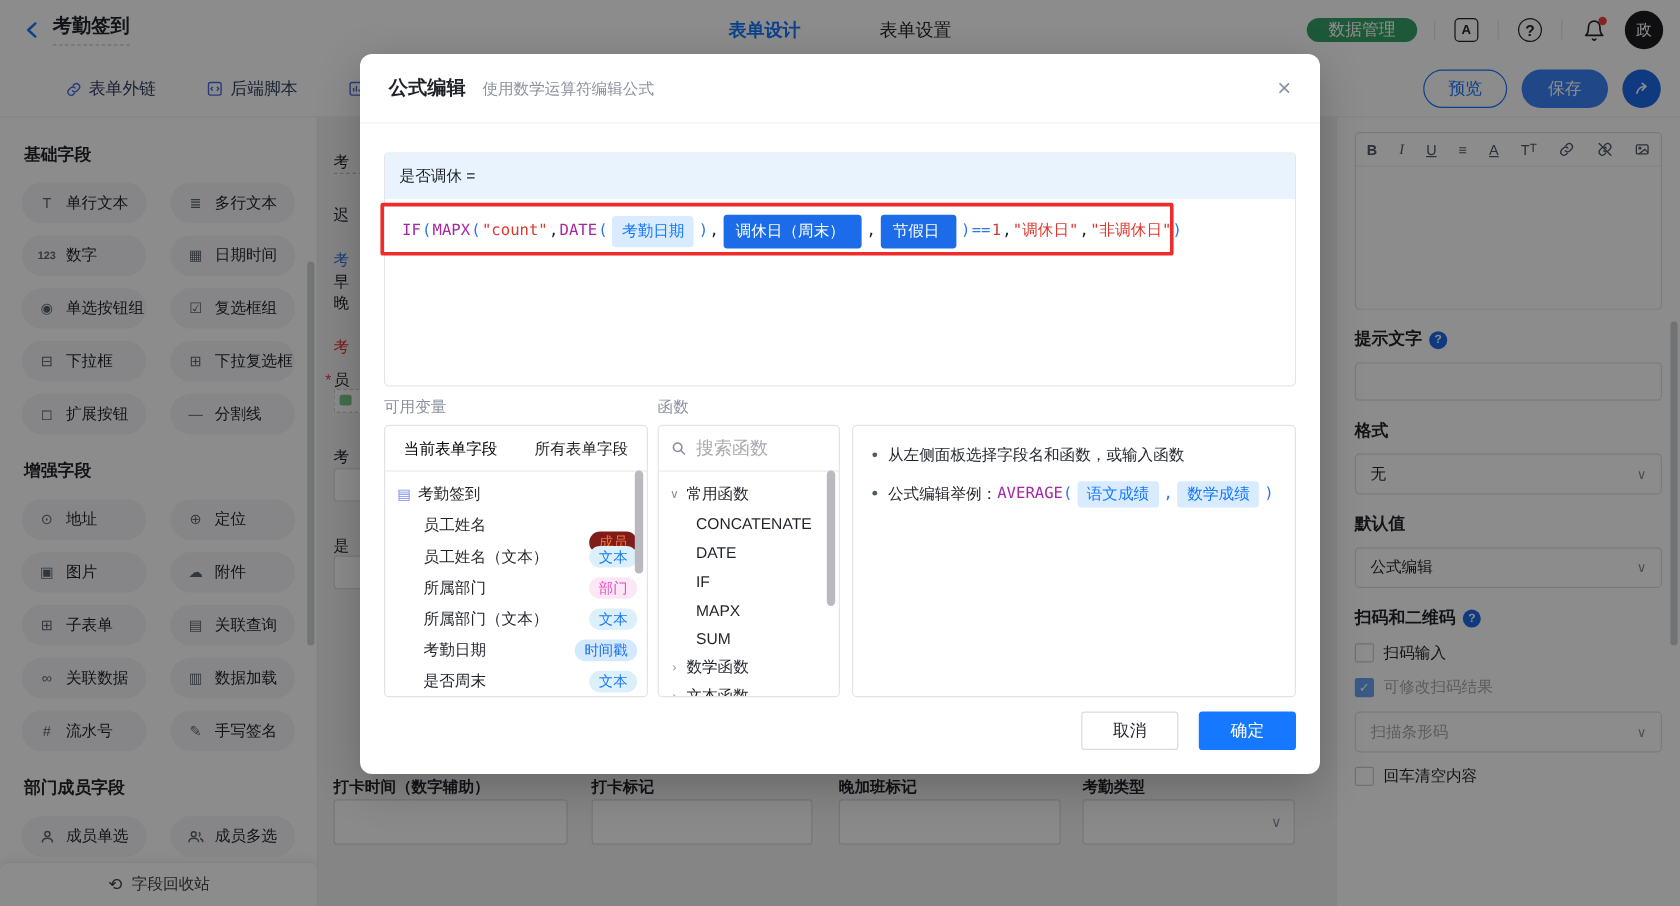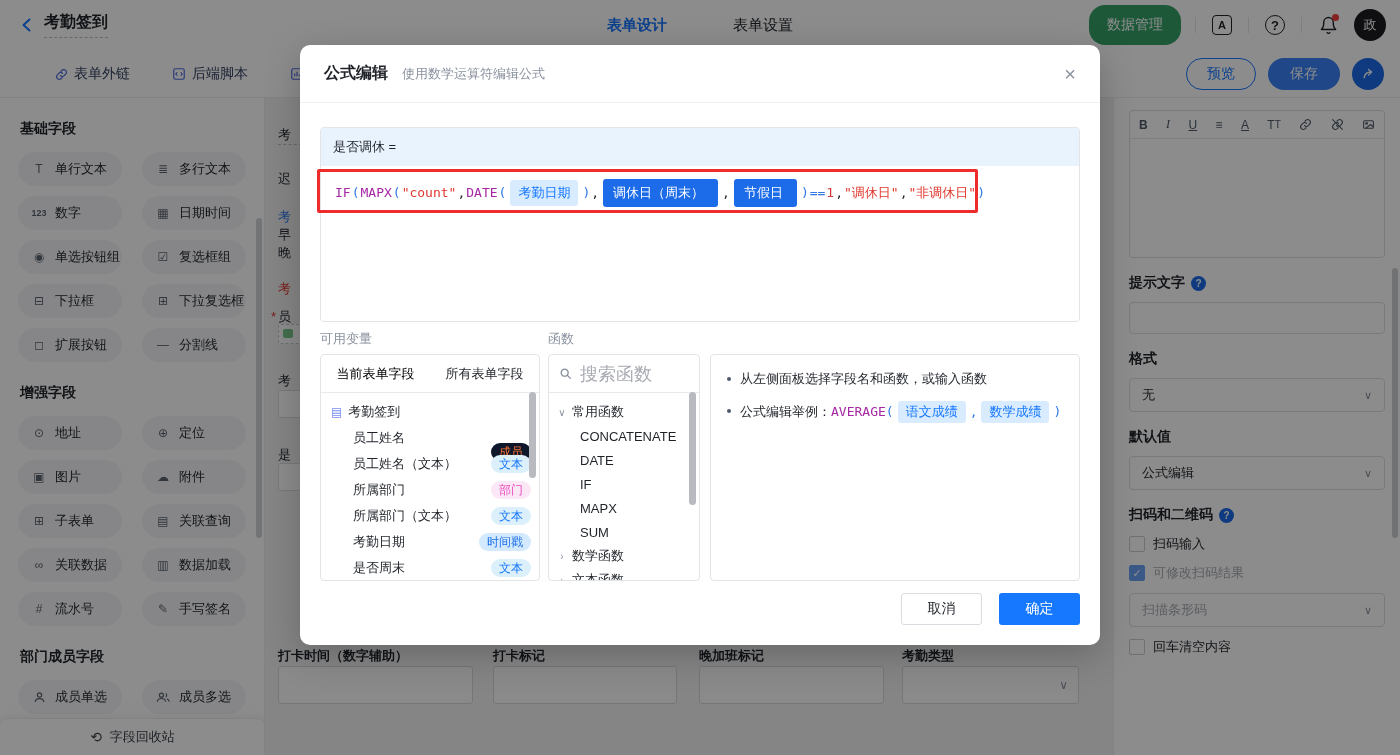--- a/index.html
+++ b/index.html
@@ -8,21 +8,21 @@
   .app { position:relative; width:1400px; height:755px; overflow:hidden; background:#fff; }
 
   
   .topbar { position:absolute; top:0; left:0; width:1400px; height:50px; background:#fff; display:flex; align-items:center; z-index:1; }
   .back-btn { margin-left:16px; width:22px; height:22px; display:flex; align-items:center; justify-content:center; cursor:pointer; color:#1677ff; }
   .form-title { font-size:16px; font-weight:700; margin-left:6px; border-bottom:1px dashed #b6bcc6; padding-bottom:4px; }
   .top-tabs { position:absolute; left:50%; transform:translateX(-50%); display:flex; gap:66px; font-size:15px; }
   .top-tab { cursor:pointer; color:#1f2329; }
   .top-tab.active { color:#1677ff; font-weight:600; }
   .top-right { position:absolute; right:14px; display:flex; align-items:center; gap:14px; }
-  .green-pill { background:#36a269; color:#fff; font-size:14px; border:none; border-radius:16px; height:40px; padding:0 18px; cursor:pointer; }
+  .green-pill { background:#36a269; color:#fff; font-size:14px; border:none; border-radius:16px; height:20px; padding:0 18px; cursor:pointer; }
   .v-sep { width:1px; height:16px; background:#e3e5e8; }
   .top-icon { width:24px; height:24px; display:flex; align-items:center; justify-content:center; color:#1f2329; cursor:pointer; position:relative; }
   .book-icon { width:20px; height:20px; border:1.6px solid #1f2329; border-radius:4px; font-size:11px; font-weight:700; display:flex; align-items:center; justify-content:center; }
   .q-icon { width:20px; height:20px; border:1.6px solid #1f2329; border-radius:50%; font-size:13px; font-weight:700; display:flex; align-items:center; justify-content:center; }
   .bell-dot { position:absolute; top:1px; right:1px; width:7px; height:7px; background:#f53f3f; border-radius:50%; }
   .avatar { width:32px; height:32px; border-radius:50%; background:#1d1d1f; color:#fff; font-size:13px; display:flex; align-items:center; justify-content:center; cursor:pointer; }
 
   
   .content-header { position:absolute; top:50px; left:0; width:1400px; height:48px; background:#fff; border-bottom:1px solid #ededf0; z-index:1; }
   .ch-links { position:absolute; left:55px; top:0; height:48px; display:flex; align-items:center; gap:42px; }
@@ -121,26 +121,26 @@
   .col-help { width:370px; margin-left:10px; }
   .var-tabs { height:38px; display:flex; align-items:center; justify-content:space-around; border-bottom:1px solid #e8eaed; font-size:13px; }
   .var-tab { cursor:pointer; color:#1f2329; }
   .var-tab.active { color:#000000; }
   .var-list { padding:6px 8px 0 10px; }
   .var-row { height:26px; display:flex; align-items:center; font-size:13px; cursor:pointer; }
   .var-row.root { gap:6px; }
   .var-row.child { padding-left:22px; justify-content:space-between; }
   .doc-ic { color:#7a8bf0; font-size:12px; }
   .badge { height:18px; line-height:18px; padding:0 8px; border-radius:9px; font-size:12px; flex:none; }
-  .badge.member { color:#f77234; background:#0f172a;margin-top:28px; }
+  .badge.member { color:#f77234; background:#7f1d1d;margin-top:28px; }
   .badge.text { color:#1677ff; background:#dcf0fb; }
   .badge.dept { color:#e84bbd; background:#fce7f6; }
   .badge.time { color:#1c6fe8; background:#d3e9fd; }
   .panel-scroll { position:absolute; right:3px; width:7px; border-radius:4px; background:#b8babf; }
-  .fn-search { height:38px; display:flex; align-items:center; gap:8px; padding:0 10px; border-bottom:1px solid #e8eaed; color:#a8abb2; font-size:18px; }
+  .fn-search { height:38px; display:flex; align-items:center; gap:8px; padding:0 10px; border-bottom:1px solid #e8eaed; color:#a8abb2; font-size:15px; }
   .fn-search .mag { color:#86909c; display:flex; }
   .fn-tree { padding:7px 6px 0 8px; font-size:13px; }
   .fn-group { height:24px; display:flex; align-items:center; gap:5px; cursor:pointer; }
   .fn-caret { color:#8a919f; font-size:10px; width:10px; text-align:center; }
   .fn-item { height:24px; display:flex; align-items:center; padding-left:23px; cursor:pointer; }
   .help-body { padding:14px 16px; font-size:13px; color:#1f2329; }
   .help-li { display:flex; gap:9px; line-height:20px; margin-bottom:12px; }
   .help-li .dot { margin-top:8px; width:4px; height:4px; border-radius:50%; background:#4e5969; flex:none; }
   .ex-line { display:flex; align-items:center; flex-wrap:wrap; }
   .ex-fn { color:#a626a4; font-family:"DejaVu Sans Mono","Liberation Mono",monospace; }

